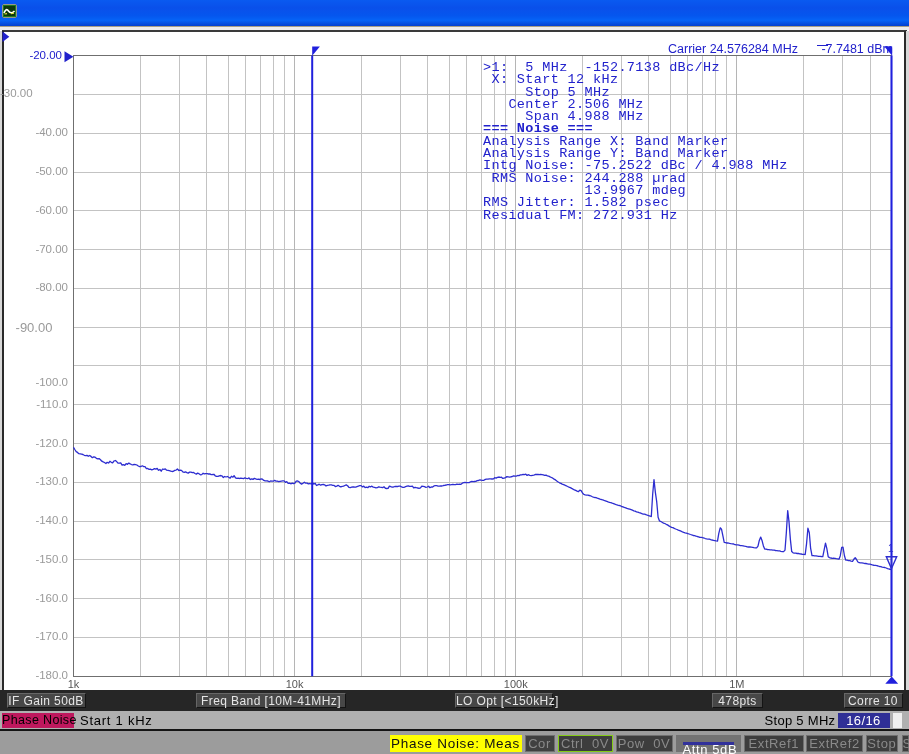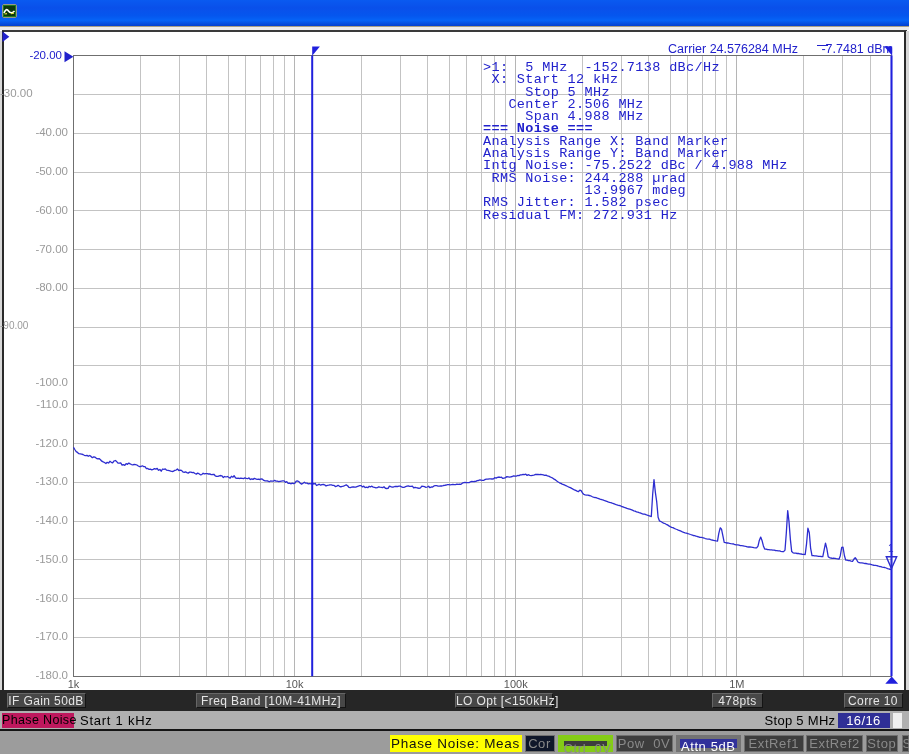--- a/index.html
+++ b/index.html
@@ -100,21 +100,21 @@
   <text x="888" y="552" font-size="10" fill="#2d2dd0" font-family="Liberation Sans,sans-serif">1</text>
 </svg>
 
 <div style="position:absolute;right:847px;top:48.6px;width:68px;text-align:right;font-size:11.5px;color:#2121cc;">-20.00</div>
 <div style="position:absolute;right:841px;top:87.4px;width:68px;font-size:11.5px;color:#9a9a9a;padding-left:16px;">-30.00</div>
 <div style="position:absolute;right:841px;top:126.2px;width:68px;text-align:right;font-size:11.5px;color:#9a9a9a;">-40.00</div>
 <div style="position:absolute;right:841px;top:165.0px;width:68px;text-align:right;font-size:11.5px;color:#9a9a9a;">-50.00</div>
 <div style="position:absolute;right:841px;top:203.8px;width:68px;text-align:right;font-size:11.5px;color:#9a9a9a;">-60.00</div>
 <div style="position:absolute;right:841px;top:242.5px;width:68px;text-align:right;font-size:11.5px;color:#9a9a9a;">-70.00</div>
 <div style="position:absolute;right:841px;top:281.3px;width:68px;text-align:right;font-size:11.5px;color:#9a9a9a;">-80.00</div>
-<div style="position:absolute;right:841px;top:320.1px;width:68px;text-align:left;font-size:10px;color:#9a9a9a;">-90.00</div>
+<div style="position:absolute;right:841px;top:320.1px;width:68px;text-align:center;font-size:13px;color:#9a9a9a;">-90.00</div>
 <div style="position:absolute;right:841px;top:376px;width:68px;text-align:right;font-size:11.5px;color:#9a9a9a;">-100.0</div>
 <div style="position:absolute;right:841px;top:397.7px;width:68px;text-align:right;font-size:11.5px;color:#9a9a9a;">-110.0</div>
 <div style="position:absolute;right:841px;top:436.5px;width:68px;text-align:right;font-size:11.5px;color:#9a9a9a;">-120.0</div>
 <div style="position:absolute;right:841px;top:475.3px;width:68px;text-align:right;font-size:11.5px;color:#9a9a9a;">-130.0</div>
 <div style="position:absolute;right:841px;top:514.1px;width:68px;text-align:right;font-size:11.5px;color:#9a9a9a;">-140.0</div>
 <div style="position:absolute;right:841px;top:552.8px;width:68px;text-align:right;font-size:11.5px;color:#9a9a9a;">-150.0</div>
 <div style="position:absolute;right:841px;top:591.6px;width:68px;text-align:right;font-size:11.5px;color:#9a9a9a;">-160.0</div>
 <div style="position:absolute;right:841px;top:630.4px;width:68px;text-align:right;font-size:11.5px;color:#9a9a9a;">-170.0</div>
 <div style="position:absolute;right:841px;top:669.2px;width:68px;text-align:right;font-size:11.5px;color:#9a9a9a;">-180.0</div>
 
@@ -136,21 +136,21 @@
 <div class="abs" style="left:2px;top:712.8px;width:71.5px;height:14.8px;background:#be185d;color:#000;font-size:12.5px;letter-spacing:0.35px;text-align:center;line-height:15px;">Phase Noise</div>
 <div class="abs" style="left:80px;top:712.8px;font-size:13px;letter-spacing:0.75px;color:#000;line-height:15px;">Start 1 kHz</div>
 <div class="abs" style="left:764.5px;top:712.8px;font-size:13px;letter-spacing:0.3px;color:#000;line-height:15px;">Stop 5 MHz</div>
 <div class="abs" style="left:837.5px;top:712.8px;width:52px;height:14.8px;background:#2f2f96;color:#fff;font-size:13px;letter-spacing:0.4px;text-align:center;line-height:15px;">16/16</div>
 <div class="abs" style="left:892.5px;top:712.8px;width:9.5px;height:14.8px;background:#efefef;"></div>
 
 <div class="abs" style="left:0;top:729px;width:909px;height:2.2px;background:#141414;"></div>
 
 <div class="abs" style="left:0;top:731.2px;width:909px;height:22.8px;background:#9c9c9c;"></div>
 <div class="abs" style="left:389.5px;top:734.5px;width:132px;height:17.5px;background:#ffff00;color:#111;font-size:13.5px;letter-spacing:0.7px;text-align:center;line-height:18px;">Phase Noise: Meas</div>
-<div class="abs" style="left:524.5px;top:734.5px;width:30px;height:17.5px;background:#0f172a;border:1px solid #707070;box-sizing:border-box;color:#8a8a8a;font-size:13px;letter-spacing:0.6px;text-align:center;line-height:15.5px;">Cor</div>
-<div class="abs" style="left:557.5px;top:734.5px;width:55px;height:17.5px;background:#3d3d3d;border:6px solid #84cc16;box-sizing:border-box;color:#8a8a8a;font-size:13px;letter-spacing:0.6px;text-align:center;line-height:15.5px;">Ctrl&nbsp;&nbsp;0V</div>
+<div class="abs" style="left:524.5px;top:734.5px;width:30px;height:17.5px;background:#404040;border:1px solid #707070;box-sizing:border-box;color:#8a8a8a;font-size:13px;letter-spacing:0.6px;text-align:center;line-height:15.5px;">Cor</div>
+<div class="abs" style="left:557.5px;top:734.5px;width:55px;height:17.5px;background:#3d3d3d;border:1px solid #84cc16;box-sizing:border-box;color:#8a8a8a;font-size:13px;letter-spacing:0.6px;text-align:center;line-height:15.5px;">Ctrl&nbsp;&nbsp;0V</div>
 <div class="abs" style="left:615.5px;top:734.5px;width:57px;height:17.5px;background:#3d3d3d;border:1px solid #707070;box-sizing:border-box;color:#8a8a8a;font-size:13px;letter-spacing:0.6px;text-align:center;line-height:15.5px;">Pow&nbsp;&nbsp;0V</div>
-<div class="abs" style="left:675.5px;top:734.5px;width:65.5px;height:17.5px;background:#31319b;border:4px solid #737373;box-sizing:border-box;color:#fff;font-size:13px;letter-spacing:0.6px;text-align:center;line-height:15.5px;">Attn 5dB</div>
+<div class="abs" style="left:675.5px;top:734.5px;width:65.5px;height:17.5px;background:#31319b;border:7px solid #737373;box-sizing:border-box;color:#fff;font-size:13px;letter-spacing:0.6px;text-align:center;line-height:15.5px;">Attn 5dB</div>
 <div class="abs" style="left:744px;top:734.5px;width:59.5px;height:17.5px;background:#3d3d3d;border:1px solid #707070;box-sizing:border-box;color:#8a8a8a;font-size:13px;letter-spacing:0.6px;text-align:center;line-height:15.5px;">ExtRef1</div>
 <div class="abs" style="left:806px;top:734.5px;width:57px;height:17.5px;background:#3d3d3d;border:1px solid #707070;box-sizing:border-box;color:#8a8a8a;font-size:13px;letter-spacing:0.6px;text-align:center;line-height:15.5px;">ExtRef2</div>
 <div class="abs" style="left:865.5px;top:734.5px;width:32.5px;height:17.5px;background:#3d3d3d;border:1px solid #707070;box-sizing:border-box;color:#8a8a8a;font-size:13px;letter-spacing:0.6px;text-align:center;line-height:15.5px;">Stop</div>
 <div class="abs" style="left:901.5px;top:734.5px;width:7.5px;height:17.5px;background:#3d3d3d;border:1px solid #707070;box-sizing:border-box;color:#8a8a8a;font-size:13px;letter-spacing:0.6px;line-height:15.5px;">S</div>
 
 </div>
 </body></html>

